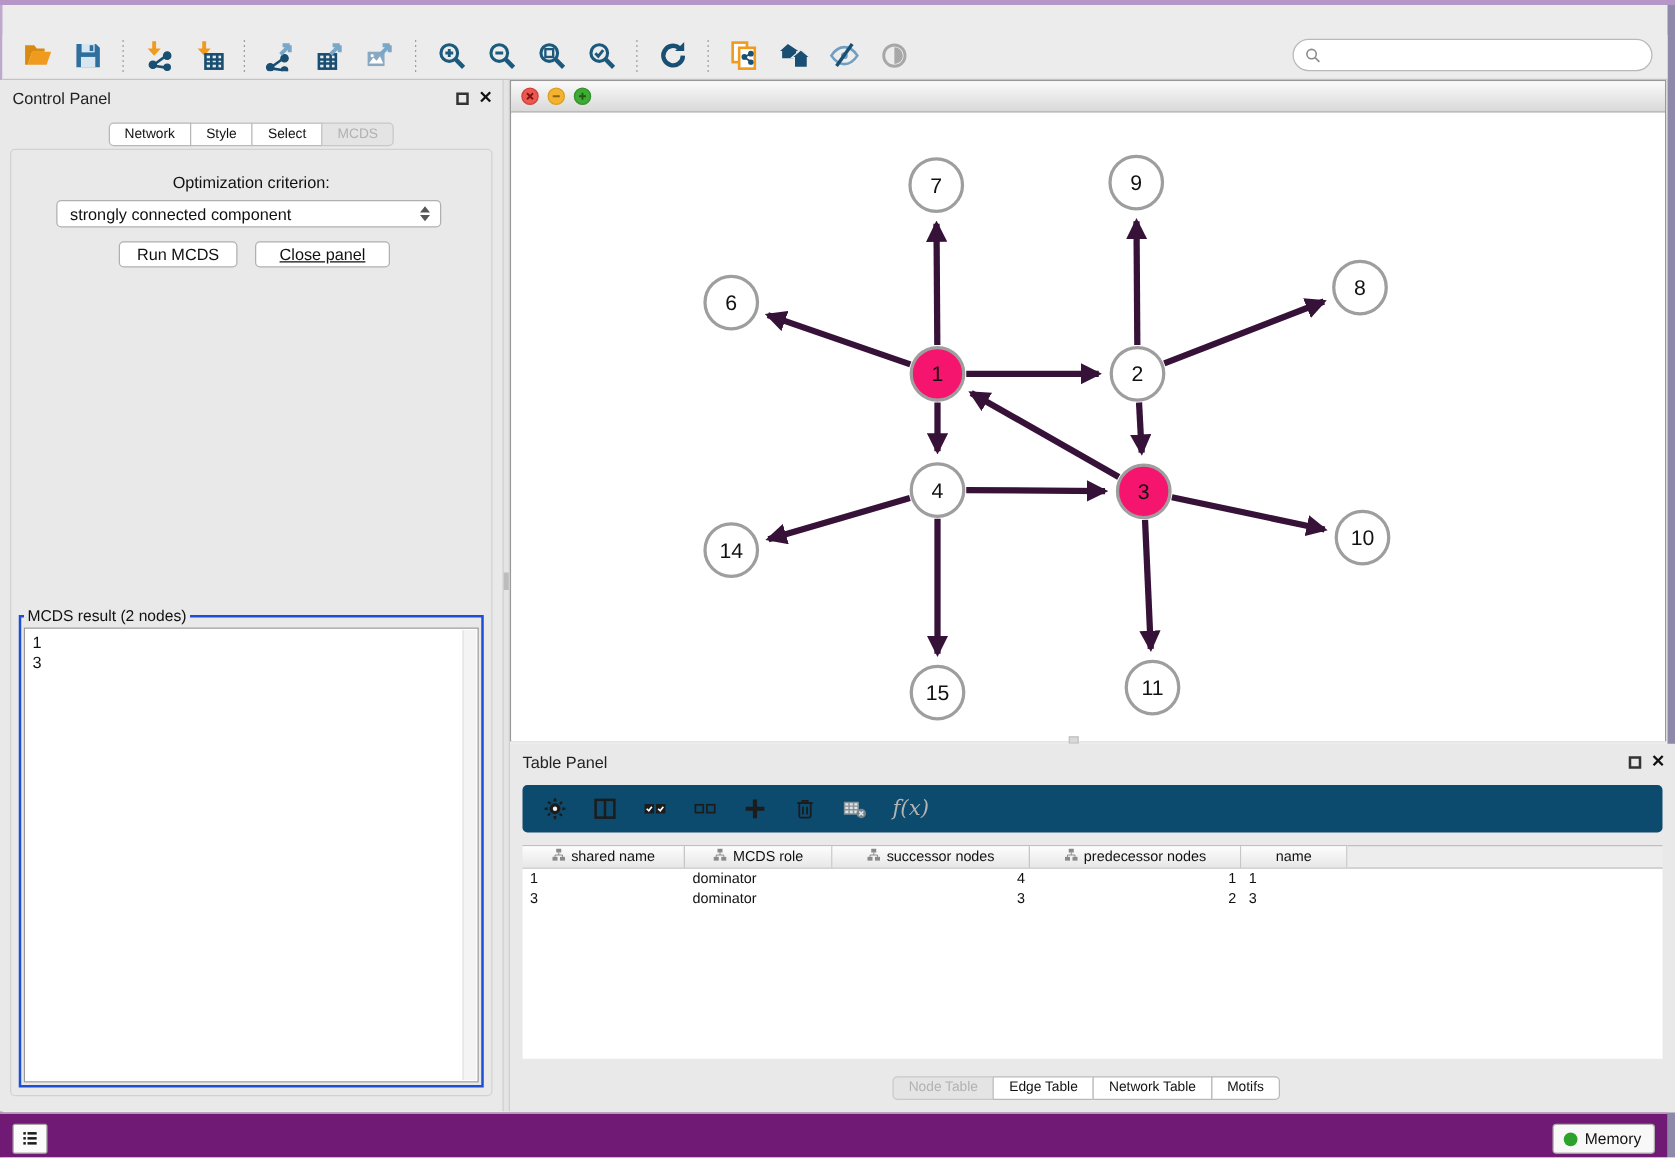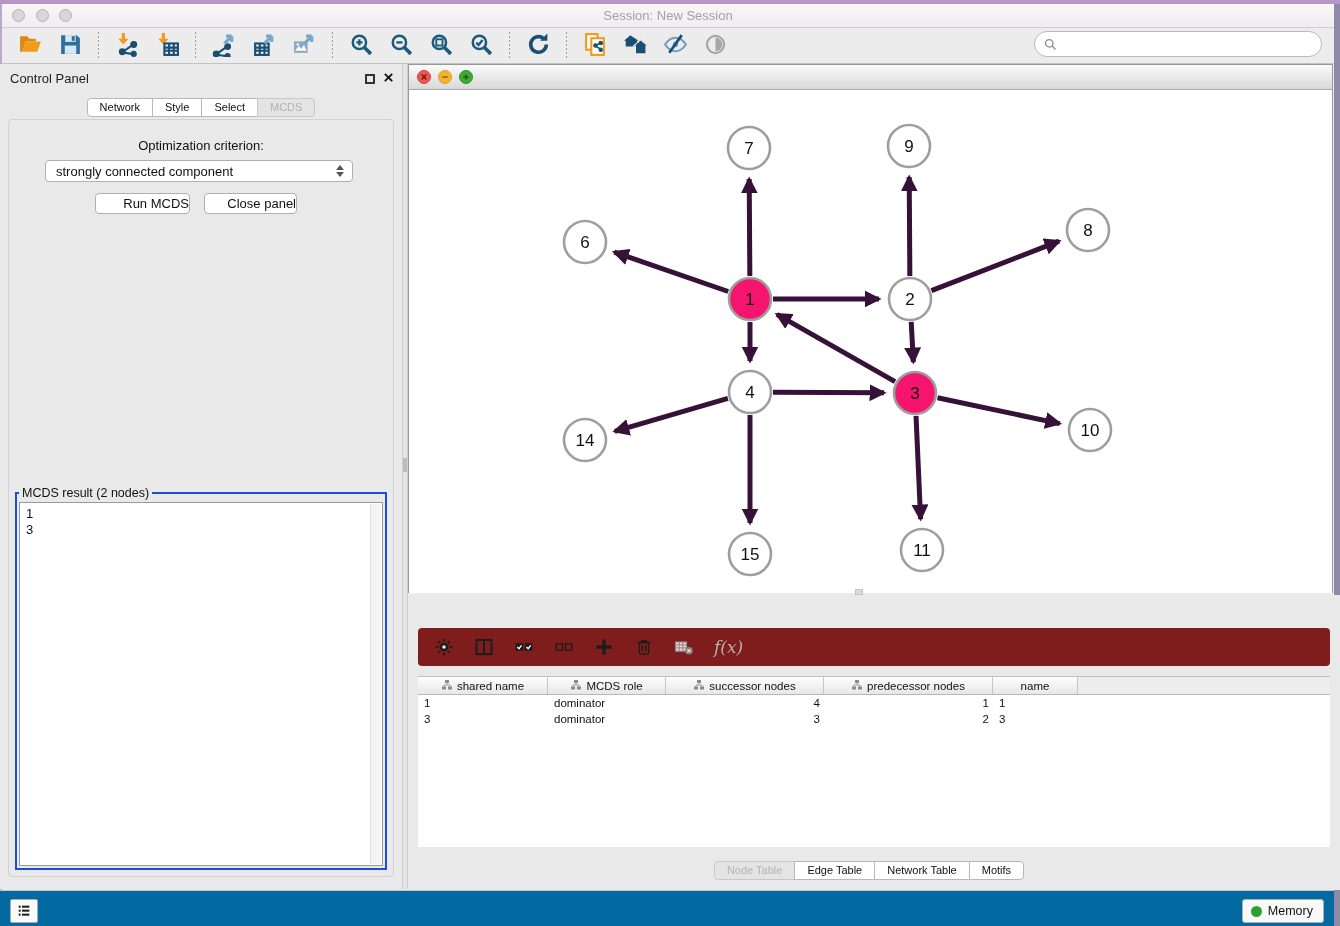--- a/index.html
+++ b/index.html
@@ -52,23 +52,23 @@
     border:1px solid #d2d2d2; border-radius:4px; background:#e9e9e9; }
   #opt-label { position:absolute; left:0; right:0; top:18px; text-align:center; color:#111; }
   #criterion-select { position:absolute; left:36px; top:40px; width:308px; height:22px; background:#fff;
     border:1px solid #b0b0b0; border-radius:4px; display:flex; align-items:center; padding-left:10px; }
   #criterion-select .val { flex:1; font-size:13px; color:#111; }
   .stepper { width:16px; display:flex; flex-direction:column; align-items:center; gap:2px; margin-right:4px; }
   .stepper i { width:0; height:0; border-left:4px solid transparent; border-right:4px solid transparent; }
   .stepper .up { border-bottom:5px solid #555; }
   .stepper .dn { border-top:5px solid #555; }
   .mac-btn { position:absolute; height:21px; background:#fff; border:1px solid #b0b0b0; border-radius:4px;
-    font-size:13px; color:#111; text-align:right; line-height:19px; }
+    font-size:13px; color:#111; text-align:center; line-height:19px; }
   #run-btn { left:86px; top:73px; width:95px; }
-  #close-btn { left:195px; top:73px; width:93px; }
+  #close-btn { left:195px; top:73px; width:108px;text-decoration:underline; }
 
   #result-fieldset { position:absolute; left:6px; top:366px; width:372px; height:384px;
     border:2px solid #1d4ed8; }
   #result-fieldset legend { font-size:12.5px; color:#111; padding:0 3px; margin-left:2px; }
   #result-area { position:absolute; left:2px; right:2px; top:2px; bottom:2px; background:#fff;
     border:1px solid #9a9a9a; overflow:hidden; }
   #result-lines { padding:3px 0 0 6px; font-size:13px; line-height:16px; color:#111; }
   #result-scroll { position:absolute; top:1px; right:1px; bottom:1px; width:11px; background:#f4f4f4; border-left:1px solid #e2e2e2; }
 
   
@@ -86,65 +86,57 @@
   .mac-yel { background:#f3b32e; border:1px solid #d99e23; }
   .mac-grn { background:#3fab35; border:1px solid #31912a; }
   #net-title { position:absolute; left:0; right:0; top:4px; text-align:center; color:#1c1c1c; font-size:13px; }
   #net-canvas { position:absolute; left:0; top:26px; width:923px; height:502px; background:#fff; }
   #graph-svg text { font-family:"Liberation Sans", sans-serif; }
 
   #h-grip { left:855px; top:589px; width:8px; height:6px; background:#d9d9d9; border:1px solid #c2c2c2; }
 
   
   #table-panel { left:408px; top:595px; width:932px; height:295px; background:#e9e9e9; }
-  #tp-toolbar { position:absolute; left:10px; top:33px; width:912px; height:38px; background:#7f1d1d;
+  #tp-toolbar { position:absolute; left:10px; top:33px; width:912px; height:38px; background:#0c4a6e;
     border-radius:4px; display:flex; align-items:center; padding-left:16px; gap:20px; }
   .tp-icon svg { width:20px; height:20px; display:block; }
   #fx-label { font-style:italic; color:#b3b3b3; font-size:17px; font-family:"DejaVu Serif", serif; }
 
   #tbl-header { position:absolute; left:10px; top:81px; height:19px; display:flex;
     border-top:1px solid #c0c0c0; border-bottom:1px solid #b8b8b8; }
   .th { background:linear-gradient(#fdfdfd,#e7e7e7); border-right:1px solid #c6c6c6;
     display:flex; align-items:center; justify-content:center; gap:4px; font-size:11.5px; color:#111; }
   .th svg { width:12px; height:12px; flex:none; }
   #tbl-header-rest { position:absolute; left:670px; top:81px; width:252px; height:19px;
     background:#ededed; border-top:1px solid #c0c0c0; border-bottom:1px solid #b8b8b8; }
   #tbl-body { position:absolute; left:10px; top:100px; width:912px; height:152px; background:#fff; }
   .tr { display:flex; height:16px; line-height:16px; font-size:11.5px; color:#111; }
   .td { overflow:hidden; white-space:nowrap; }
   .td.left { text-align:left; padding-left:6px; }
   .td.right { text-align:right; padding-right:4px; }
 
   #tp-tabs { position:absolute; left:0; right:10px; top:266px; }
 
   
-  #statusbar { left:0; top:890px; width:1334px; height:36px; background:#0369a1; border-top:1px solid #c6c6c6; }
+  #statusbar { left:0; top:890px; width:1334px; height:36px; background:#701a75; border-top:1px solid #c6c6c6; }
   #list-btn { position:absolute; left:10px; top:8px; width:28px; height:24px; background:#fbfbfb;
     border:1px solid #a9a9a9; border-radius:2px; display:flex; align-items:center; justify-content:center; }
   #list-btn svg { width:16px; height:16px; }
   #memory-btn { position:absolute; right:10px; top:8px; height:24px; padding:0 10px 0 8px;
     background:#f8f8f8; border:1px solid #b0b0b0; border-radius:3px; display:flex; align-items:center; gap:6px; font-size:12.5px; color:#111; }
   #memory-dot { width:11px; height:11px; border-radius:50%; background:#2da12e; }
 </style>
 </head>
 <body>
 
 <div id="app">
   <div class="abs" id="edge-top"></div>
   <div class="abs" id="edge-left"></div>
   <div class="abs" id="edge-right"></div>
 
-  <div class="abs" id="titlebar">
-    <span class="lights">
-      <span class="mac-light mac-gray"></span>
-      <span class="mac-light mac-gray"></span>
-      <span class="mac-light mac-gray"></span>
-    </span>
-    <div id="window-title">Session: New Session</div>
-  </div>
 
   <div class="abs" id="toolbar">
     <div id="search-box">
       <svg viewBox="0 0 24 24">
           <circle cx="10" cy="10" r="6" fill="none" stroke="#8a8a8a" stroke-width="2"></circle>
           <path d="M14.5 14.5L20 20" stroke="#8a8a8a" stroke-width="2"></path>
         </svg>
       <input id="search-input" placeholder="" style="">
     </div>
   <div class="tb-btn">
@@ -421,20 +413,31 @@
           <g>
             <circle cx="341" cy="463" r="21" fill="#ffffff" stroke="#9e9e9e" stroke-width="2.6"></circle>
             <text x="341" y="469" text-anchor="middle" font-size="17" fill="#111">15</text>
           </g>
         </svg>
     </div>
   </div>
   <div class="abs" id="h-grip"></div>
 
   <div class="abs" id="table-panel">
+    <div class="panel-header">
+      <span class="panel-title">Table Panel</span>
+      <span class="panel-hdr-icons">
+        <span class="float-box"></span>
+        <span class="x-glyph">
+          <svg viewBox="0 0 24 24">
+              <path d="M4 4l16 16M20 4L4 20" stroke="#111" stroke-width="4"></path>
+            </svg>
+        </span>
+      </span>
+    </div>
     <div id="tp-toolbar">
         <span class="tp-icon">
           <svg viewBox="0 0 24 24">
             <g fill="#1c1c1c">
               <path d="M11 2h2l.5 3h-3zM11 22h2l.5-3h-3zM2 11v2l3 .5v-3zM22 11v2l-3 .5v-3zM4.6 6l1.4-1.4 2.5 1.8L7 7.9zM19.4 18l-1.4 1.4-2.5-1.8 1.5-1.5zM18 4.6L19.4 6l-1.8 2.5L16.1 7zM6 19.4L4.6 18l1.8-2.5 1.5 1.5z"></path>
               <circle cx="12" cy="12" r="5.2"></circle>
               <circle cx="12" cy="12" r="2.1" fill="#f2f2f2"></circle>
             </g>
           </svg>
         </span>

